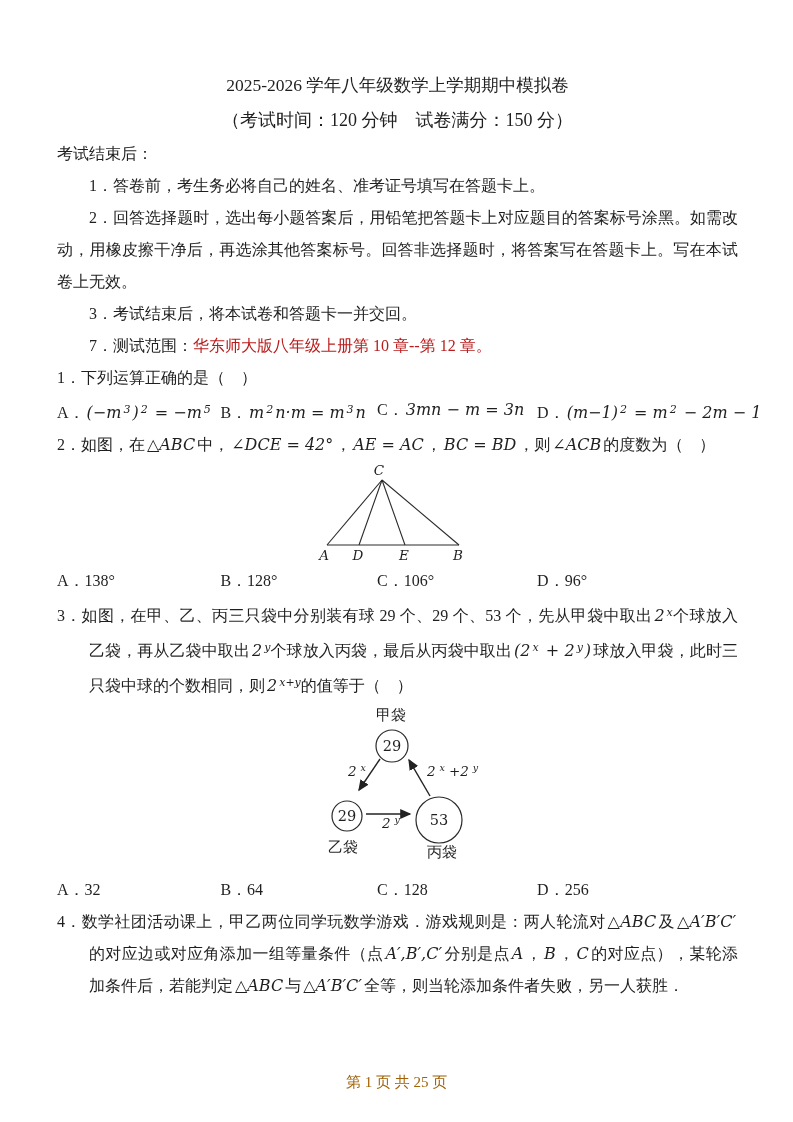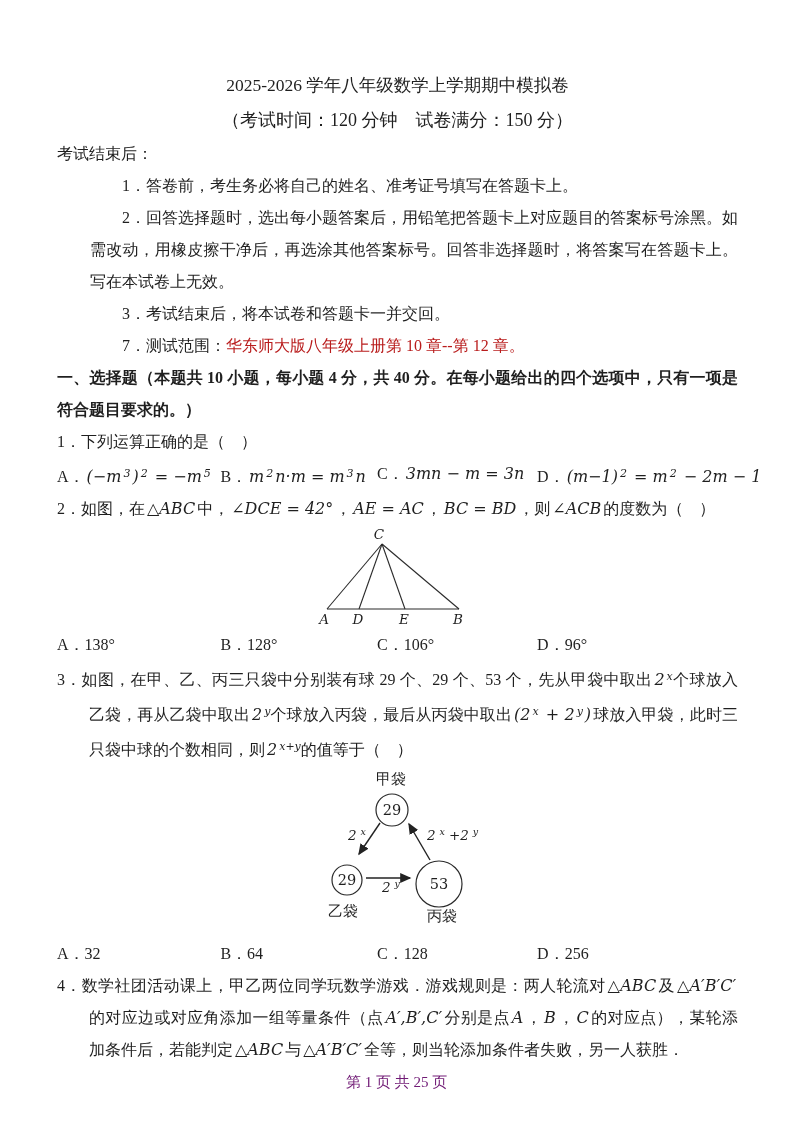--- a/index.html
+++ b/index.html
@@ -10,52 +10,51 @@
     padding:68px 55px 0 57px;
     background:#ffffff;
     color:#1f1f1f;
     font-family:"Liberation Serif","DejaVu Serif",serif;
     font-size:16px;
     overflow:hidden;
   }
   .title{text-align:center;font-size:17.5px;line-height:34px;}
   .subtitle{text-align:center;font-size:18px;line-height:36px;}
   .para{line-height:32px;text-align:justify;margin:0;}
-  .indent{text-indent:2em;margin-left:33px;}
+  .indent{text-indent:2em;}
   .hang{padding-left:2em;text-indent:-2em;}
   .bold{font-weight:bold;}
   .opts{display:grid;grid-template-columns:24% 23% 23.5% auto;line-height:32px;}
   .opt{white-space:nowrap;}
   .seg-m{font-family:"DejaVu Serif",serif;font-style:italic;padding:0 2px;}
   .seg-sup{font-family:"DejaVu Serif",serif;font-style:italic;font-size:11px;vertical-align:5px;}
   .seg-red{color:#b91c1c;}
   .fig{display:flex;justify-content:center;margin:2px 0;}
   .fig-tri svg{display:block;}
   .fig-bags svg{display:block;margin-left:34px;}
   .svg-cn{font-family:"Liberation Serif","DejaVu Serif",serif;font-size:15px;fill:#1f1f1f;}
   .svg-num{font-family:"DejaVu Serif",serif;font-size:14.5px;fill:#1f1f1f;}
   .svg-var{font-family:"DejaVu Serif",serif;font-style:italic;font-size:13.5px;fill:#1f1f1f;}
   .svg-exp{font-family:"DejaVu Serif",serif;font-style:italic;font-size:9.5px;fill:#1f1f1f;}
-  .footer{position:absolute;left:0;right:0;bottom:30px;text-align:center;font-size:15px;color:#701a75;}
+  .footer{position:absolute;left:0;right:0;bottom:30px;text-align:center;font-size:15px;color:#a16207;}
 </style>
 </head>
 <body>
 
 <div class="page">
 
   <div class="title">2025-2026 学年八年级数学上学期期中模拟卷</div>
   <div class="subtitle">（考试时间：120 分钟　试卷满分：150 分）</div>
 
   <div class="para">考试结束后：</div>
   <div class="para indent"><span class="seg">1．答卷前，考生务必将自己的姓名、准考证号填写在答题卡上。</span></div>
   <div class="para indent"><span class="seg">2．回答选择题时，选出每小题答案后，用铅笔把答题卡上对应题目的答案标号涂黑。如需改动，用橡皮擦干净后，再选涂其他答案标号。回答非选择题时，将答案写在答题卡上。写在本试卷上无效。</span></div>
   <div class="para indent"><span class="seg">3．考试结束后，将本试卷和答题卡一并交回。</span></div>
   <div class="para indent"><span class="seg">7．测试范围：</span><span class="seg seg-red">华东师大版八年级上册第 10 章--第 12 章。</span></div>
 
-  <div class="para bold">一、选择题（本题共 10 小题，每小题 4 分，共 40 分。在每小题给出的四个选项中，只有一项是符合题目要求的。）</div>
 
   <div class="para"><span class="seg">1．下列运算正确的是（　）</span></div>
   <div class="opts">
     <span class="opt"><span class="seg">A．</span><span class="seg seg-m">(−m</span><span class="seg seg-sup">3</span><span class="seg seg-m">)</span><span class="seg seg-sup">2</span><span class="seg seg-m"> = −m</span><span class="seg seg-sup">5</span></span>
     <span class="opt"><span class="seg">B．</span><span class="seg seg-m">m</span><span class="seg seg-sup">2</span><span class="seg seg-m">n·m = m</span><span class="seg seg-sup">3</span><span class="seg seg-m">n</span></span>
     <span class="opt"><span class="seg">C．</span><span class="seg seg-m">3mn − m = 3n</span></span>
     <span class="opt"><span class="seg">D．</span><span class="seg seg-m">(m−1)</span><span class="seg seg-sup">2</span><span class="seg seg-m"> = m</span><span class="seg seg-sup">2</span><span class="seg seg-m"> − 2m − 1</span></span>
   </div>
 
   <div class="para"><span class="seg">2．如图，在</span><span class="seg seg-m">△ABC</span><span class="seg">中，</span><span class="seg seg-m">∠DCE = 42°</span><span class="seg">，</span><span class="seg seg-m">AE = AC</span><span class="seg">，</span><span class="seg seg-m">BC = BD</span><span class="seg">，则</span><span class="seg seg-m">∠ACB</span><span class="seg">的度数为（　）</span></div>

